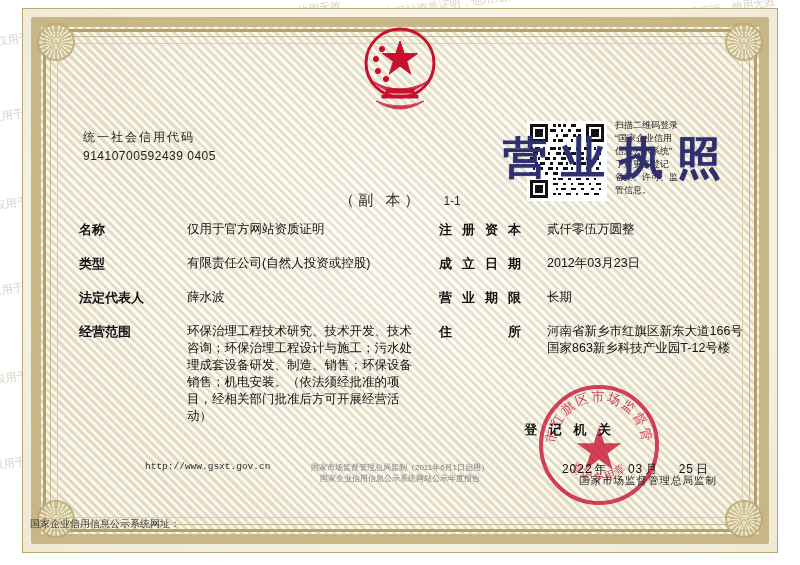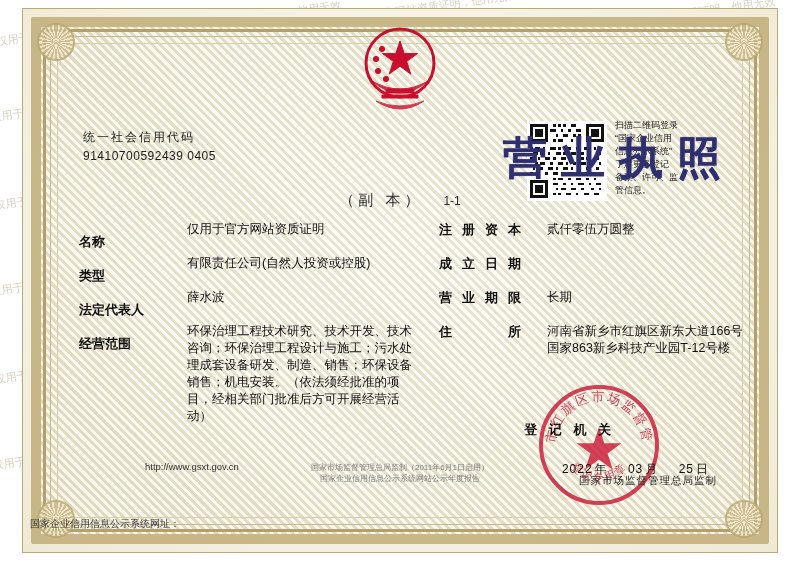--- a/index.html
+++ b/index.html
@@ -108,21 +108,21 @@
   }
 
   
   .fields{position:absolute;left:14px;top:170px;width:100%;}
   .row{position:relative;min-height:26px;margin-bottom:8px;}
   .lbl{
     position:absolute;left:0;top:0;width:96px;
     font-size:13px;font-weight:bold;color:#111;
     letter-spacing:0px;text-align:justify;
   }
-  .lbl span{display:inline-block;width:100%;margin-top:12px;}
+  .lbl span{display:inline-block;width:100%;}
   .val{
     position:absolute;left:108px;top:0;width:230px;
     font-size:12.5px;color:#111;line-height:17px;
   }
   .lbl2{
     position:absolute;left:360px;top:0;width:96px;
     font-size:13px;font-weight:bold;color:#111;
   }
   .val2{
     position:absolute;left:468px;top:0;width:200px;
@@ -147,21 +147,21 @@
     position:absolute;right:72px;top:330px;width:128px;height:128px;
     opacity:.78;
   }
 
   
   .foot-center{
     position:absolute;left:0;right:0;bottom:26px;text-align:center;
     font-size:8px;color:#7a7a7a;line-height:11px;
   }
   .foot-url{
-    position:absolute;left:80px;bottom:38px;font-size:9.5px;color:#333;
+    position:absolute;left:80px;bottom:38px;font-size:9.5px;color:#333;font-family:Liberation Mono, monospace;
   }
   .foot-right{
     position:absolute;right:18px;bottom:22px;font-size:10.5px;color:#222;letter-spacing:1px;
   }
   .foot-left-out{
     position:absolute;left:30px;bottom:36px;font-size:10px;color:#3a3a3a;
   }
   
   .outer-wm{
     position:absolute;color:#b6ab92;opacity:.55;font-size:11px;white-space:nowrap;
@@ -389,20 +389,21 @@
         <div class="lbl"><span class="sp4" style="width:58px"><i>类</i><i>型</i></span></div>
         <div class="val">有限责任公司(自然人投资或控股)</div>
         <div class="lbl2">
             <span class="sp4" style="width:82px">
               <i>成</i>
               <i>立</i>
               <i>日</i>
               <i>期</i>
             </span>
           </div>
+        <div class="val2">2012年03月23日</div>
       </div>
 
       <div class="row">
         <div class="lbl"><span class="sp4" style="width:82px"><i>法</i><i>定</i><i>代</i><i>表</i><i>人</i></span></div>
         <div class="val">薛水波</div>
         <div class="lbl2">
             <span class="sp4" style="width:82px">
               <i>营</i>
               <i>业</i>
               <i>期</i>

